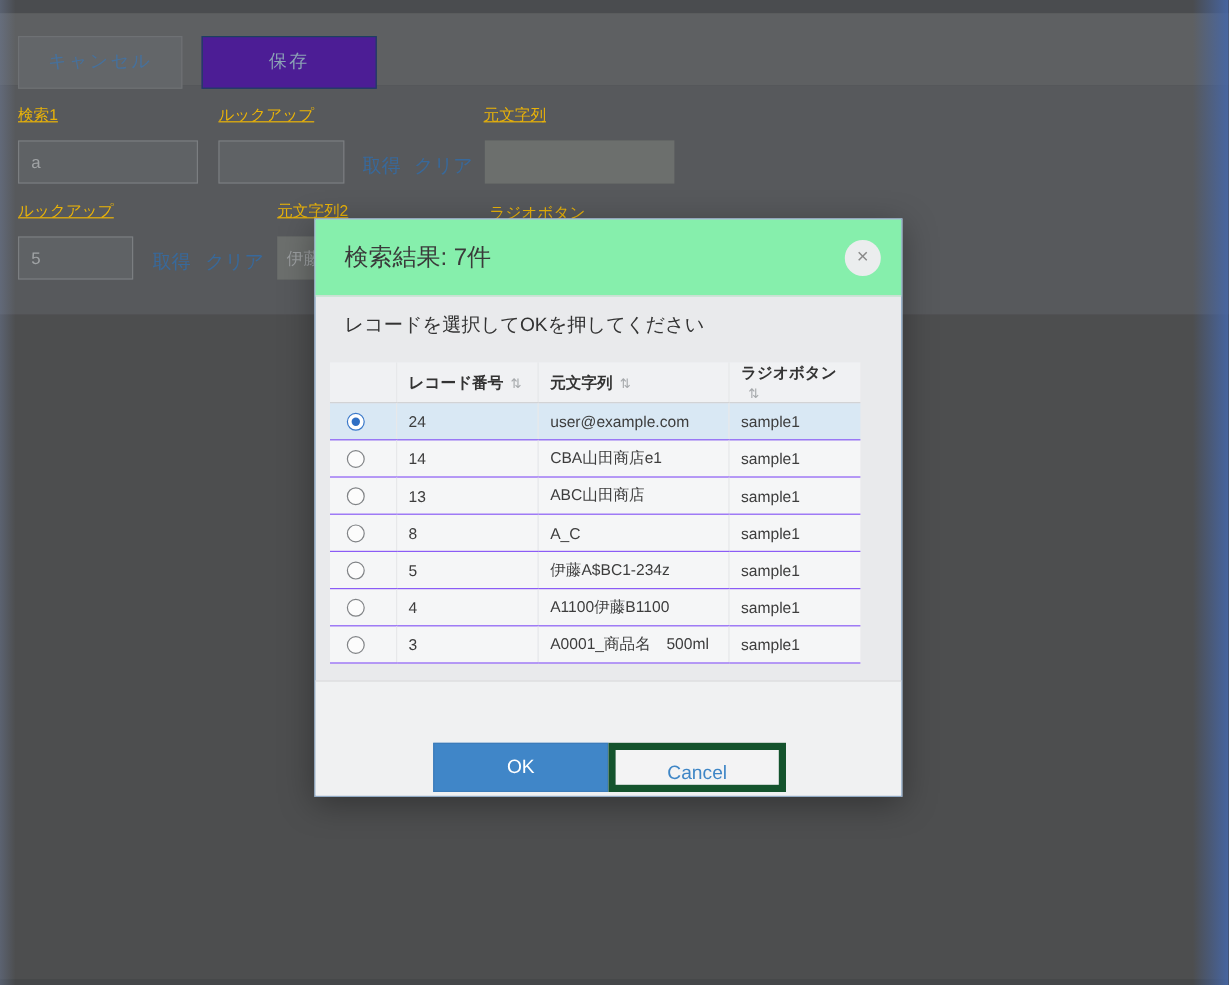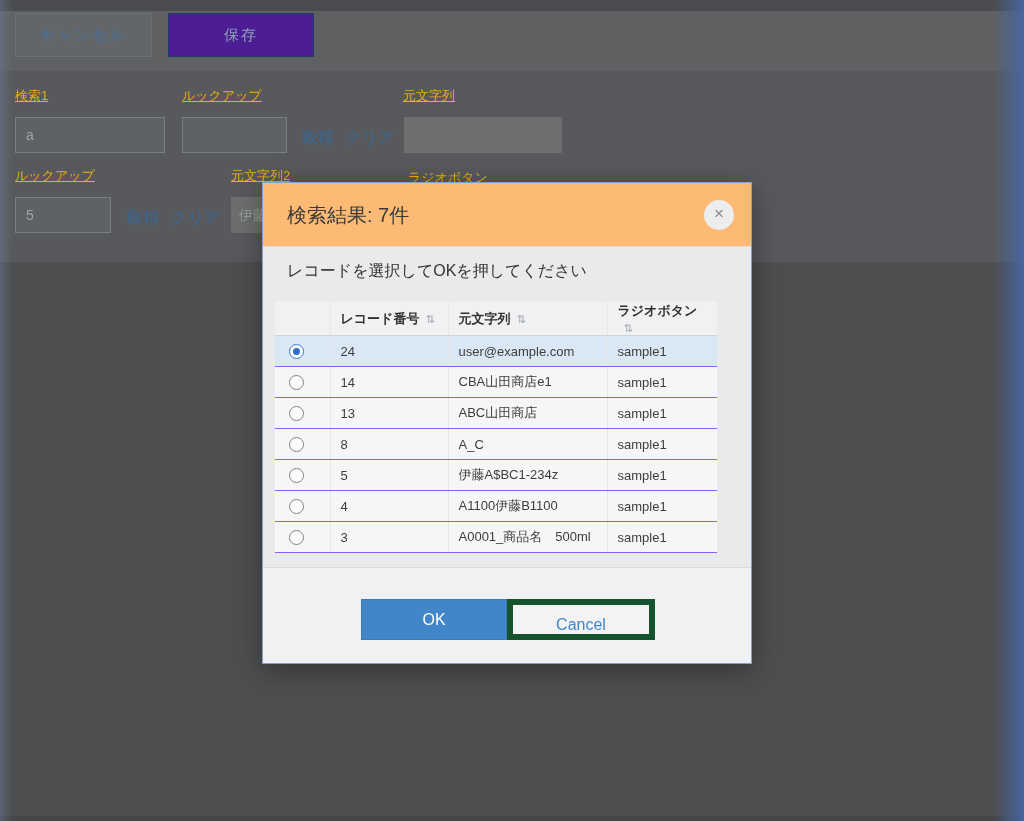--- a/index.html
+++ b/index.html
@@ -16,37 +16,37 @@
   .band-toolbar { left:0; top:11px; width:100%; height:60px;  background:#5e6062; }
   .band-form    { left:0; top:71px; width:100%; height:191px; background:#57595c; }
   .band-bottom  { left:0; top:816px;width:100%; height:5px;   background:#454749; }
   .edge-right   { right:0; top:0; height:100%; width:30px; z-index:5;
                   background:linear-gradient(to right, rgba(66,97,158,0), rgba(70,103,168,0.92)); }
   .edge-left    { left:0; top:0; height:100%; width:13px; z-index:5;
                   background:linear-gradient(to right, rgba(115,132,168,0.38), rgba(115,132,168,0)); }
 
   
   .bg-btn { border:1px solid #6e7174; background:#636669; color:#46719d;
-            font-size:15px; text-align:center; line-height:42px; letter-spacing:2px; }
+            font-size:15px; text-align:center; line-height:42px; letter-spacing:2px;margin-top:17px; }
   .btn-cancel-bg { left:15px;  top:13px; width:137px; height:44px; }
   .btn-save-bg   { left:168px; top:13px; width:146px; height:44px;
                    background:#4c1d95; border-color:#1d4060; color:#8ba3b5; }
   .bg-label { color:#eab308; font-size:13px;text-decoration:underline; }
   .bg-input { background:#5f6265; border:1px solid #7b7e81; color:#a0a3a5;
               font-size:14px; line-height:34px; padding:0 10px; }
   .bg-disabled { background:#6c6f6d; border:none; color:#9b9ea0;
                  font-size:14px; line-height:36px; padding:0 8px; }
   .bg-link { color:#38699b; font-size:16px; }
 
   
   .modal { left:262px; top:182px; width:490px; height:482px; z-index:10;
            background:#e9eaec; border:1px solid #84a3c4;
            box-shadow:0 6px 26px rgba(0,0,0,0.35); }
   .modal-header { left:0; top:0; width:100%; height:64px;
-                  background:#fdba74; border-bottom:1px solid #dcdddd; }
+                  background:#86efac; border-bottom:1px solid #dcdddd; }
   .modal-title  { left:24px; top:0; line-height:64px; font-size:20px; color:#3a3a3a; }
   .modal-close  { right:17px; top:17px; width:30px; height:30px; border-radius:50%;
                   background:#ebedee; color:#8a8a8a; font-size:17px;
                   text-align:center; line-height:28px; cursor:pointer; }
   .modal-message{ left:24px; top:78px; font-size:16px; color:#333; }
 
   table.results { position:absolute; left:12px; top:119px; width:442px;
                   border-collapse:collapse; table-layout:fixed; }
   table.results th { height:28px; background:#f0f1f3; font-size:13px; font-weight:bold;
                      color:#333; text-align:left; padding:0 10px;
@@ -61,21 +61,21 @@
 
   .radio { display:inline-block; width:15px; height:15px; border-radius:50%;
            border:1px solid #808386; background:#fcfcfc; position:relative;
            vertical-align:middle; margin-left:4px; cursor:pointer; }
   .radio.checked { border-color:#3a78c9; background:#fff; }
   .radio.checked::after { content:""; position:absolute; left:3px; top:3px;
                           width:7px; height:7px; border-radius:50%; background:#2f6fc4; }
 
   .modal-footer { left:0; bottom:0; width:100%; height:96px;
                   background:#f0f1f2; border-top:1px solid #d9dadb; }
-  .btn { font-size:16px; text-align:center; line-height:39px; cursor:pointer; }
+  .btn { font-size:16px; text-align:center; line-height:39px; cursor:pointer;margin-top:20px; }
   .btn-ok     { left:98px;  top:31px; width:146px; height:41px;
                 background:#4086c8; border:1px solid #3c7cba; color:#fff; }
   .btn-cancel { left:244px; top:31px; width:148px; height:41px;
                 background:#f3f3f4; border:6px solid #14532d; color:#3f86c6; }
 </style>
 </head>
 <body>
 
 <div class="screen">
 

